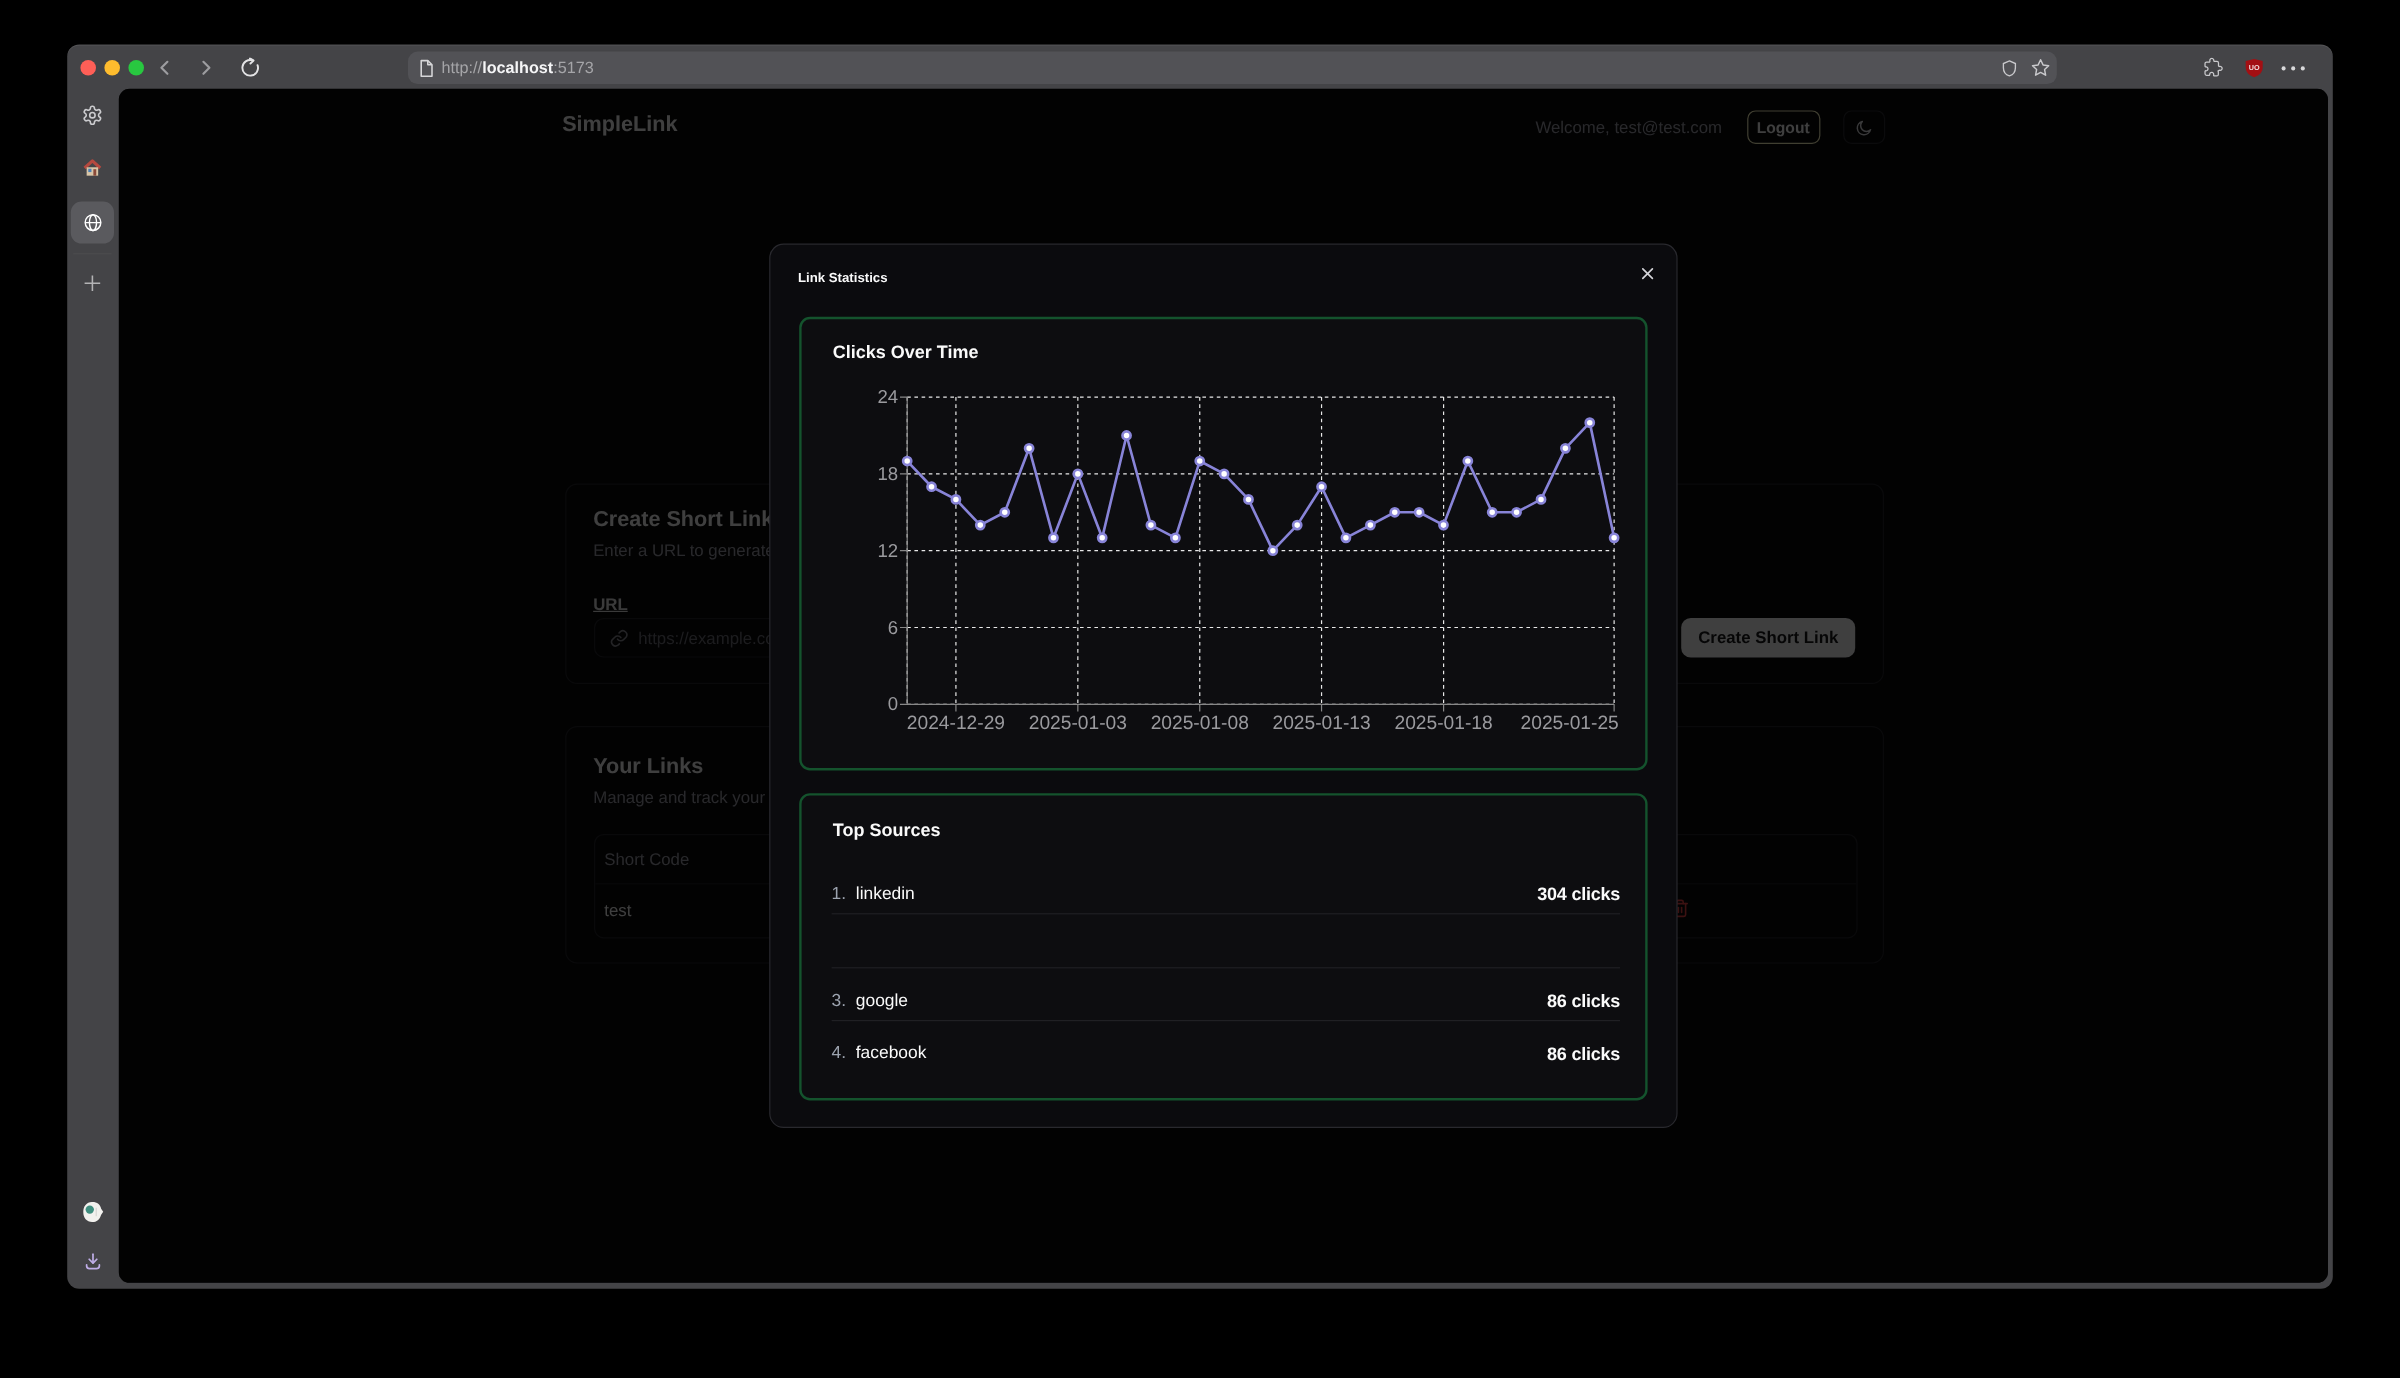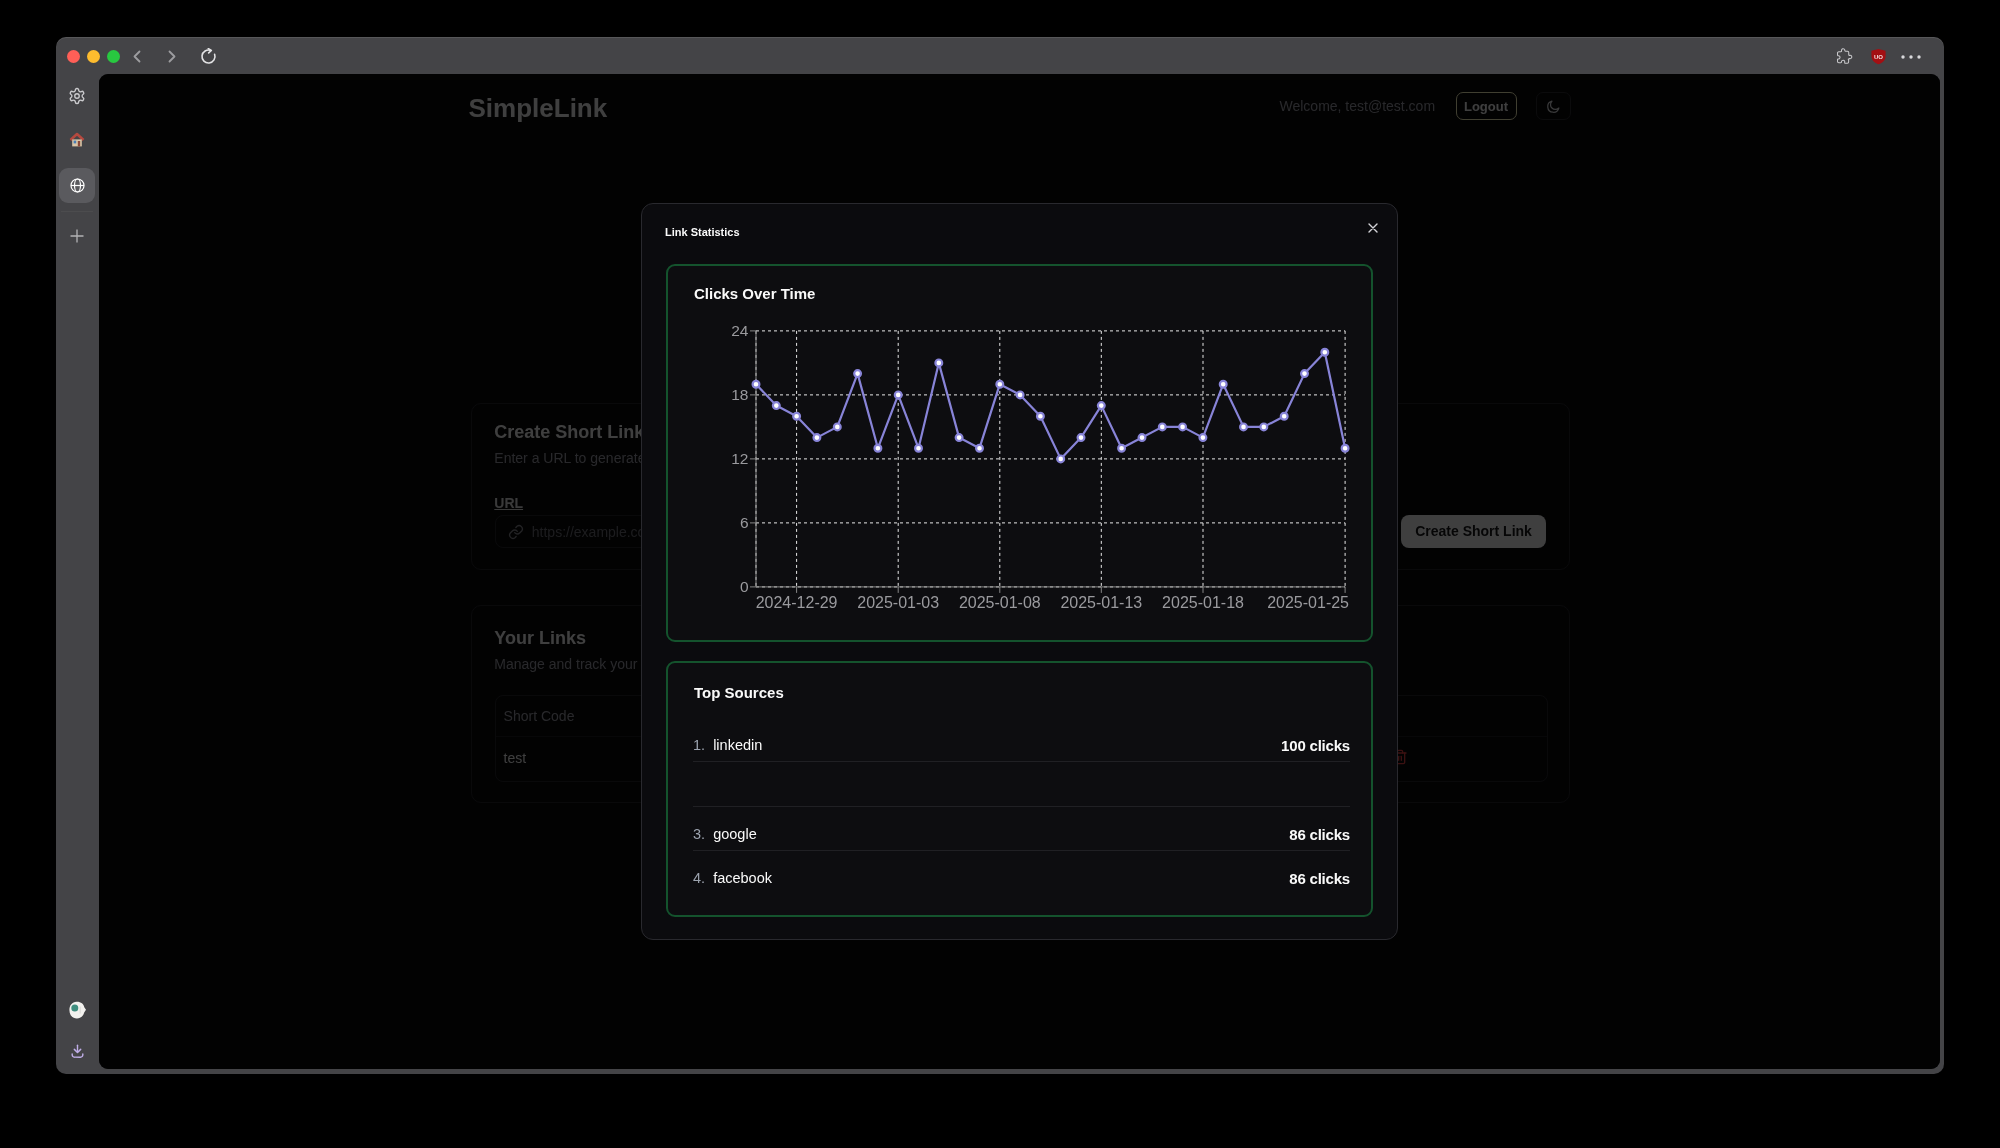--- a/index.html
+++ b/index.html
@@ -70,20 +70,36 @@
     </svg>
     <svg class="abs" style="left:109px; top:12px;" width="14" height="15" viewBox="0 0 14 15">
       <path d="M4.5 2.5 L9.5 7.5 L4.5 12.5" fill="none" stroke="#9d9da0" stroke-width="1.8" stroke-linecap="round" stroke-linejoin="round"></path>
     </svg>
 
     <svg class="abs" style="left:144px; top:11px;" width="17" height="17" viewBox="0 0 17 17">
       <path d="M10.72 2.39 A6.5 6.5 0 1 0 14.61 6.28" fill="none" stroke="#e3e3e5" stroke-width="1.6" stroke-linecap="round"></path>
       <path d="M8.3 0.6 L11.3 2.5 L8.7 4.9" fill="none" stroke="#e3e3e5" stroke-width="1.6" stroke-linecap="round" stroke-linejoin="round" fill-rule="evenodd"></path>
     </svg>
 
+    <div id="urlbar">
+
+      <svg class="abs" style="left:8px; top:6px;" width="15" height="16" viewBox="0 0 15 16">
+        <path d="M3 1.5 H8.5 L12 5 V14.5 H3 Z" fill="none" stroke="#d6d6d8" stroke-width="1.3" stroke-linejoin="round"></path>
+        <path d="M8.5 1.5 V5 H12" fill="none" stroke="#d6d6d8" stroke-width="1.3" stroke-linejoin="round"></path>
+      </svg>
+      <div id="urltext">http://<b>localhost</b>:5173</div>
+
+      <svg class="abs" style="left:1327px; top:6px;" width="15" height="16" viewBox="0 0 24 24">
+        <path d="M12 2 L20 5.5 V11 C20 16.5 16.5 20.5 12 22 C7.5 20.5 4 16.5 4 11 V5.5 Z" fill="none" stroke="#c9c9cc" stroke-width="1.8"></path>
+      </svg>
+
+      <svg class="abs" style="left:1352px; top:5px;" width="17" height="17" viewBox="0 0 24 24">
+        <path d="M12 2.5 L14.9 8.6 L21.5 9.5 L16.7 14.1 L17.9 20.7 L12 17.5 L6.1 20.7 L7.3 14.1 L2.5 9.5 L9.1 8.6 Z" fill="none" stroke="#c9c9cc" stroke-width="1.7" stroke-linejoin="round"></path>
+      </svg>
+    </div>
 
     <svg class="abs" style="left:1779px; top:11px;" width="18" height="18" viewBox="0 0 24 24">
       <path d="M19.4 13.9a1 1 0 0 0 .8.3 2.4 2.4 0 1 0-.8-4.7 1 1 0 0 1-1.3-1V5.3a1.8 1.8 0 0 0-1.8-1.8h-2.8a1 1 0 0 1-1-1.3 2.4 2.4 0 1 0-4.7.8 1 1 0 0 1-1 1.3H3.9A1.8 1.8 0 0 0 2 6.1v2.8a1 1 0 0 0 1.3 1 2.4 2.4 0 1 1-.8 4.7 1 1 0 0 0-.5.9v2.8c0 1 .8 1.8 1.8 1.8h2.8a1 1 0 0 0 1-1.3 2.4 2.4 0 1 1 4.7.8 1 1 0 0 0 1 1.3h2.8c1 0 1.8-.8 1.8-1.8v-3.2a1 1 0 0 0-.5-.9Z" fill="none" stroke="#c9c9cc" stroke-width="1.5" stroke-linejoin="round" transform="translate(1.5,1) scale(0.93)"></path>
     </svg>
     <svg class="abs" style="left:1814px; top:11px;" width="17" height="17" viewBox="0 0 24 24">
       <path d="M12 1.5 L22 4 V11 C22 17.5 17.5 21.5 12 23 C6.5 21.5 2 17.5 2 11 V4 Z" fill="#a30f13"></path>
       <text x="12" y="15" font-size="8.5" font-weight="bold" fill="#f3dcdc" text-anchor="middle">UO</text>
     </svg>
     <svg class="abs" style="left:1844px; top:16px;" width="22" height="8" viewBox="0 0 22 8">
       <circle cx="3" cy="4" r="1.7" fill="#d9d9db"></circle>
@@ -131,21 +147,21 @@
         <g fill="none" stroke="#c0aee8" stroke-width="2" stroke-linecap="round" stroke-linejoin="round">
           <path d="M12 3 V13"></path>
           <path d="M7.5 9 L12 13.5 L16.5 9"></path>
           <path d="M4.5 15.5 V17 a3.4 3.4 0 0 0 3.4 3 h8.2 a3.4 3.4 0 0 0 3.4 -3 V15.5"></path>
         </g>
       </svg>
     </div>
 
     <div id="content">
 
-      <div class="pagehdr-text" style="left:370px; top:19px; font-size:26px; font-weight:700;">SimpleLink</div>
+      <div class="pagehdr-text" style="left:370px; top:19px; font-size:18px; font-weight:700;">SimpleLink</div>
       <div class="pagehdr-text" style="left:1181px; top:24px; font-size:14px; color:#a1a1aa;">Welcome, test@test.com</div>
       <div class="abs" style="left:1357px; top:18px; width:61px; height:28px; border:1px solid #fef9c3; border-radius:7px; text-align:center; line-height:27px; font-size:13px; font-weight:600; color:#fafafa;">Logout</div>
       <div class="abs" style="left:1437.5px; top:18px; width:35px; height:28px; border:1px solid #2c2c30; border-radius:7px;">
         <svg style="position:absolute; left:9px; top:6px;" width="15" height="15" viewBox="0 0 24 24">
           <path d="M20.5 14.5 A 9 9 0 1 1 9.5 3.5 A 7.5 7.5 0 0 0 20.5 14.5 Z" fill="none" stroke="#e4e4e7" stroke-width="2" stroke-linejoin="round"></path>
         </svg>
       </div>
 
       <div class="card" style="left:372.8px; top:329.5px; width:1098.5px; height:166.5px;">
         <div class="h18" style="position:absolute; left:22px; top:18px;">Create Short Link</div>
@@ -270,21 +286,21 @@
                 <circle cx="616.2" cy="150.2" r="3.4"></circle>
                 <circle cx="636.5" cy="107.6" r="3.4"></circle>
                 <circle cx="656.8" cy="86.2" r="3.4"></circle>
                 <circle cx="677.1" cy="182.2" r="3.4"></circle>
             </g>
           </svg>
         </div>
 
         <div class="mcard" style="top:457px; height:256px;">
           <div style="position:absolute; left:26px; top:21px; font-size:15px; font-weight:700; color:#fafafa;">Top Sources</div>
-          <div class="srcrow" style="top:74px;"><span class="srcnum">1.</span>&nbsp; linkedin<span class="srcclicks">100 clicks</span></div>
+          <div class="srcrow" style="top:74px;"><span class="srcnum">1.</span>&nbsp; linkedin<span class="srcclicks">304 clicks</span></div>
           <div class="rowline" style="top:98.4px;"></div>
           <div class="rowline" style="top:142.9px;"></div>
           <div class="srcrow" style="top:162.8px;"><span class="srcnum">3.</span>&nbsp; google<span class="srcclicks">86 clicks</span></div>
           <div class="rowline" style="top:186.7px;"></div>
           <div class="srcrow" style="top:206.5px;"><span class="srcnum">4.</span>&nbsp; facebook<span class="srcclicks">86 clicks</span></div>
         </div>
       </div>
     </div>
   </div>
 </div>

